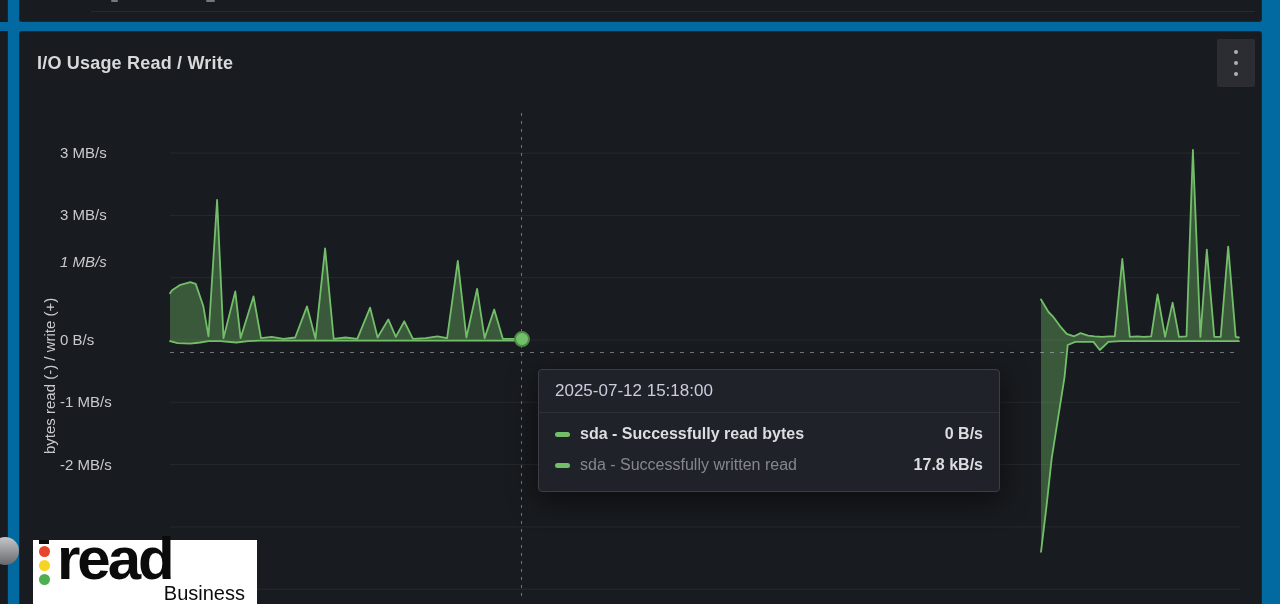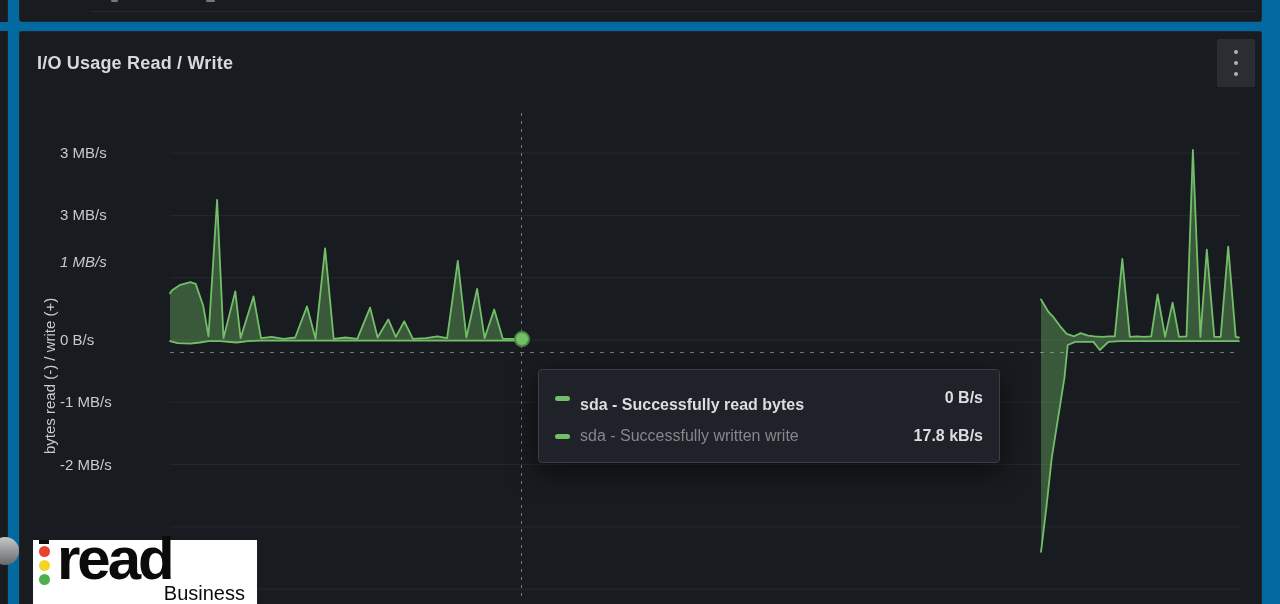--- a/index.html
+++ b/index.html
@@ -28,21 +28,21 @@
   .ch{stroke:rgba(186,189,196,0.55);stroke-width:1;}
   .sline{fill:none;stroke:#73bf69;stroke-width:1.8;stroke-linejoin:round;stroke-linecap:round;}
   .sfill{fill:rgba(115,191,105,0.38);stroke:none;}
   .tooltip{position:absolute;left:538px;top:369px;width:462px;background:#1f2228;border:1px solid #3a3e45;
            border-radius:4px;box-shadow:0 8px 28px rgba(0,0,0,.55);z-index:5;box-sizing:border-box;}
   .tt-header{padding:11px 16px;font-size:17px;color:#ccccdc;font-weight:500;border-bottom:1px solid #2e3136;}
   .tt-body{padding:12px 16px 17px;display:flex;flex-direction:column;gap:13px;}
   .tt-row{display:flex;align-items:center;gap:10px;font-size:16px;}
   .swatch{width:15px;height:5px;border-radius:3px;flex:0 0 auto;}
   .tt-label{flex:1;}
-  .tt-label.em{font-weight:700;color:#dcdde0;margin-top:14px;}
+  .tt-label.em{font-weight:700;color:#dcdde0;}
   .tt-label.dim{color:#85878d;font-weight:400;}
   .tt-value{font-weight:700;color:#dcdde0;white-space:nowrap;}
   .bubble{position:absolute;left:-9px;top:537px;width:28px;height:28px;border-radius:50%;
           background:linear-gradient(#c6c7ca,#66686c);z-index:4;}
   .watermark{position:absolute;left:33px;top:540px;width:224px;height:70px;background:#ffffff;z-index:6;}
   .wm-dash{position:absolute;left:6px;top:0;width:10px;height:4px;background:#0b0b0b;}
   .wm-dot{position:absolute;left:6px;width:11px;height:11px;border-radius:50%;}
   .wm-dot.red{top:6px;}
   .wm-dot.yellow{top:20px;}
   .wm-dot.green{top:34px;}
@@ -99,29 +99,30 @@
       <polyline class="sline" points="0,228.2 7.5,230.1 20.3,230.7 30,229.5 38.5,228.2 50.3,228.2 66.3,229.5 78.1,228.2 89.9,227.6 129.5,227.6 230,227.6 290,227.6 353.1,227.6" style="stroke:#73bf69"></polyline>
       <polyline class="sline" points="871,438.8 876.3,395.2 881.7,345.4 888.1,304.9 894.5,264.4 897.7,232 905.2,228.9 923.4,228.9 929.8,237 938.4,228.9 950.2,228.2 989.8,228.2 1030.4,228.2 1068.9,228.2" style="stroke:#73bf69"></polyline>
       <polyline class="sline" points="0,180.3 2.1,177.2 9.6,172.2 20.3,169.1 25.7,170.9 33.2,192.7 38.5,223.3 47.1,86.8 53.5,225.1 65.3,178.4 70.6,225.1 83.5,183.4 91,225.1 101.7,223.9 113.4,225.8 125.2,224.5 137,193.4 145.5,225.8 155.1,135.4 163.7,225.8 175.5,224.5 187.3,225.8 200.1,194.6 207.6,224.5 218.3,206.4 225.8,223.9 234.3,208.3 242.9,225.8 255.7,225.1 267.5,223.3 277.1,225.1 287.8,147.9 296.4,224.5 307.1,175.9 314.6,225.1 324.2,196.5 332.8,225.8 343.5,225.8 353.1,226.4" style="stroke:#73bf69"></polyline>
       <polyline class="sline" points="871,186.5 878.5,199 882.8,203.3 890.2,213.3 896.7,220.8 904.1,223.3 910.6,220.1 918.1,222.6 924.5,223.3 932,223.9 939.5,223.3 944.8,223.3 952.3,146 959.8,223.9 967.3,223.3 973.7,223.9 981.2,223.3 987.6,181.5 995.1,223.9 1002.6,189.6 1009,223.9 1016.5,223.3 1022.9,37 1030.4,223.9 1036.8,136.7 1044.3,223.9 1050.7,223.9 1058.2,133.6 1065.7,223.9 1068.9,224.5" style="stroke:#73bf69"></polyline>
       <line class="ch" x1="351.5" x2="351.5" y1="0" y2="485" stroke-dasharray="3 5"></line>
       <line class="ch" x1="0" x2="1070" y1="239.5" y2="239.5" stroke-dasharray="4 6"></line>
       <circle cx="352" cy="226.1" r="7" fill="#73bf69" stroke="#4c8a44" stroke-width="2"></circle>
     </svg>
 
   <div class="tooltip">
+    <div class="tt-header">2025-07-12 15:18:00</div>
     <div class="tt-body" id="tt-body">
         <div class="tt-row">
           <span class="swatch" style="background: rgb(115, 191, 105);"></span>
           <span class="tt-label em">sda - Successfully read bytes</span>
           <span class="tt-value">0 B/s</span>
         </div>
         <div class="tt-row">
           <span class="swatch" style="background: rgb(115, 191, 105);"></span>
-          <span class="tt-label dim">sda - Successfully written write</span>
+          <span class="tt-label dim">sda - Successfully written read</span>
           <span class="tt-value">17.8 kB/s</span>
         </div>
       </div>
   </div>
 
   <div class="bubble"></div>
 
   <div class="watermark">
     <span class="wm-dash"></span>
     <span class="wm-dot red" style="background: rgb(232, 67, 46);"></span>

